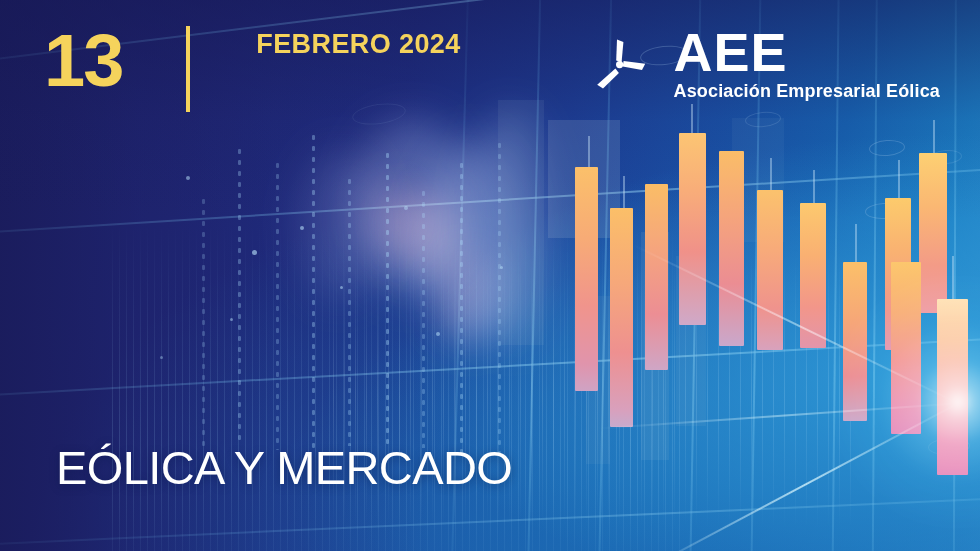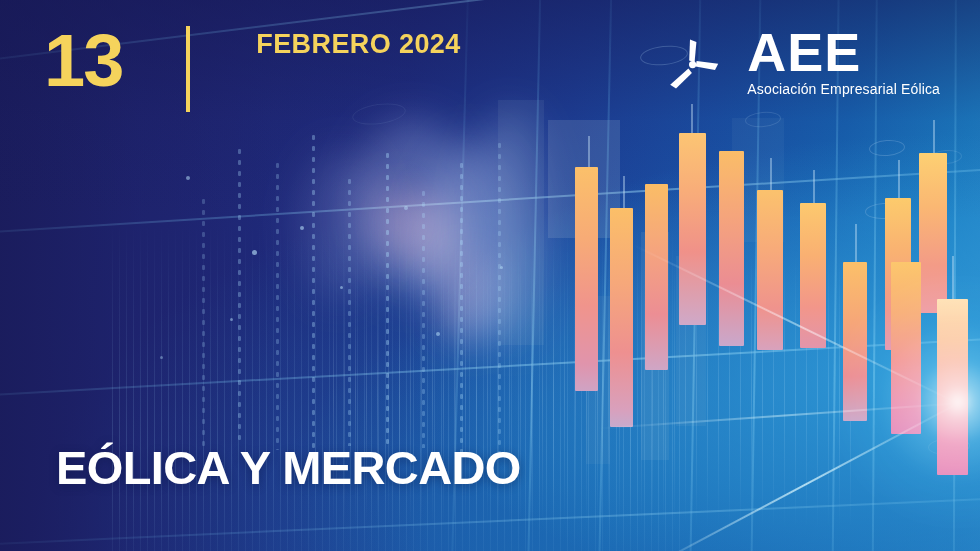--- a/index.html
+++ b/index.html
@@ -274,22 +274,22 @@
   .logo-aee {
     color: #ffffff;
     font-size: 54px;
     font-weight: 700;
     letter-spacing: 1px;
     line-height: 0.84;
     display: block;
   }
   .logo-sub {
     color: #ffffff;
-    font-size: 14px;
-    font-weight: 400;
+    font-size: 18px;
+    font-weight: 700;
     letter-spacing: 0.15px;
     line-height: 1;
     display: block;
     margin-top: 7px;
     white-space: nowrap;
   }
 
   
   .headline {
     position: absolute;
@@ -315,21 +315,21 @@
     height: 2px;
     background: rgba(255,255,255,0.92);
     flex: 1 1 auto;
     margin-left: 14px;
     margin-top: 14px;
     max-width: 300px;
   }
   .title-main {
     color: #ffffff;
     font-size: 47px;
-    font-weight: 700;
+    font-weight: 400;
     letter-spacing: -0.6px;
     line-height: 1.06;
     white-space: nowrap;
     text-shadow: 0 2px 10px rgba(8,20,64,0.40);
   }
   .title-status {
     color: #f5d35c;
     font-size: 44px;
     font-weight: 700;
     letter-spacing: -0.4px;

